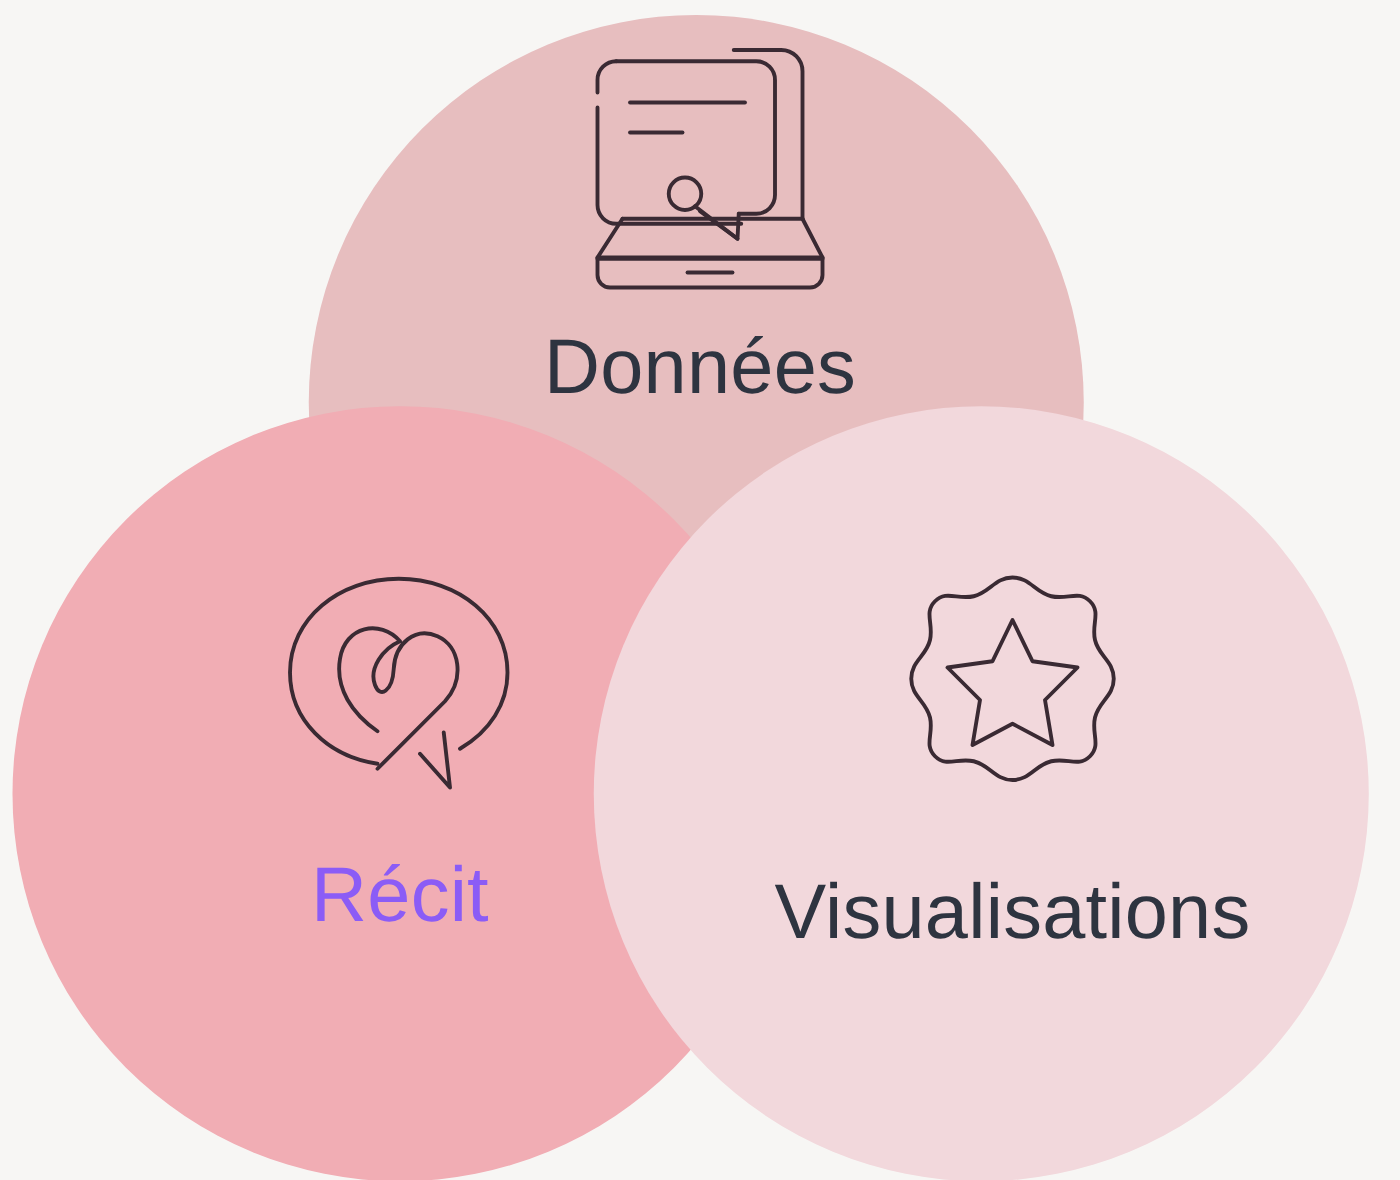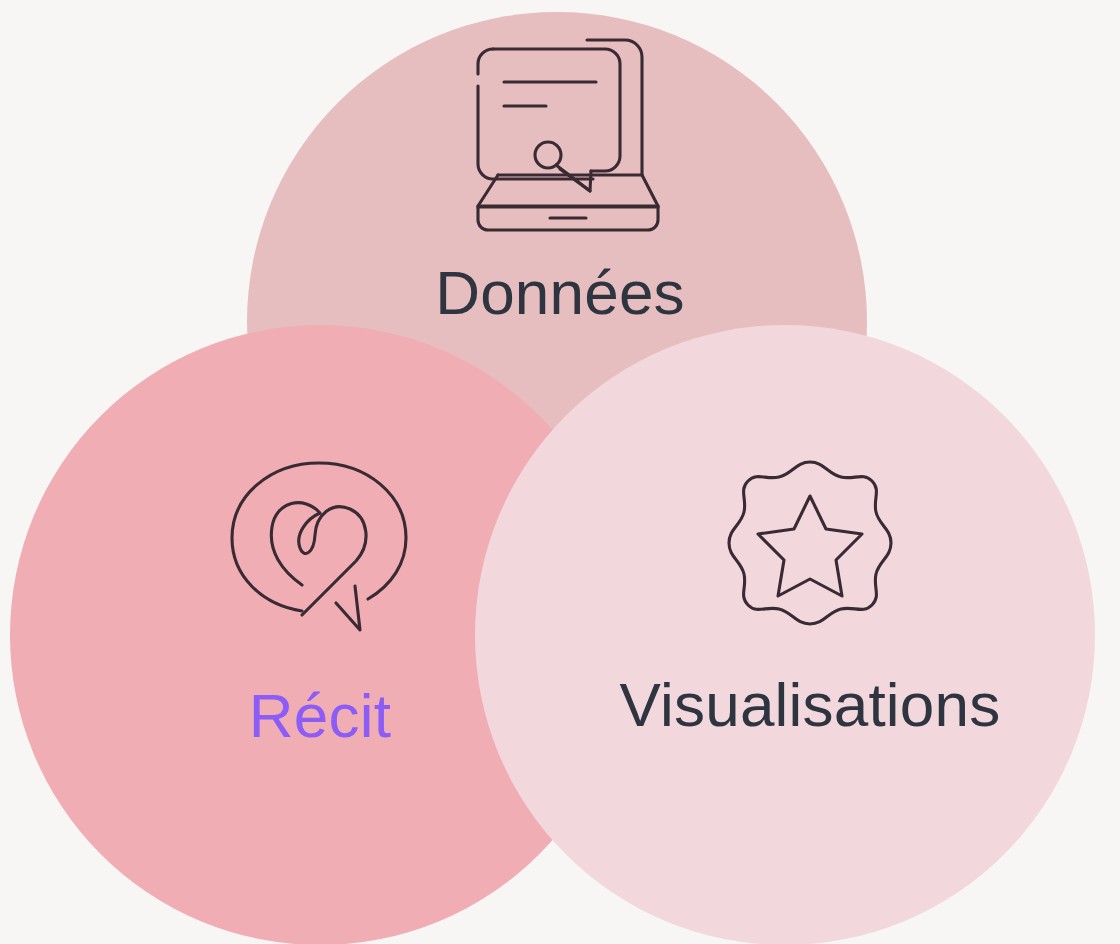--- a/index.html
+++ b/index.html
@@ -193,17 +193,17 @@
                    L142 82
                    L116 108
                    L122 144
                    L90 127
                    L58 144
                    L64 108
                    L38 82
                    L74 77 Z" stroke="#3a2a33"></path>
         </svg>
       </span>
-      <span class="node-label" style="color: rgb(46, 52, 64);">Visualisations</span>
+      <span class="node-label" style="color: rgb(46, 52, 64); margin-top: 24px;">Visualisations</span>
     </div>
 
   </div>
 </div>
 
 </body></html>

